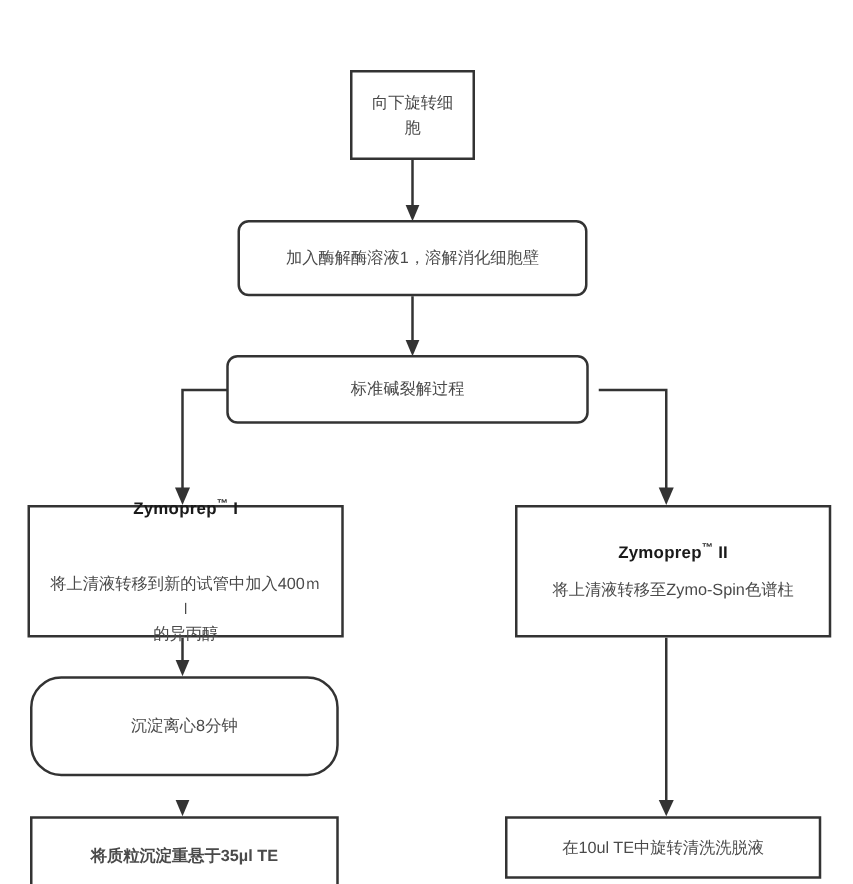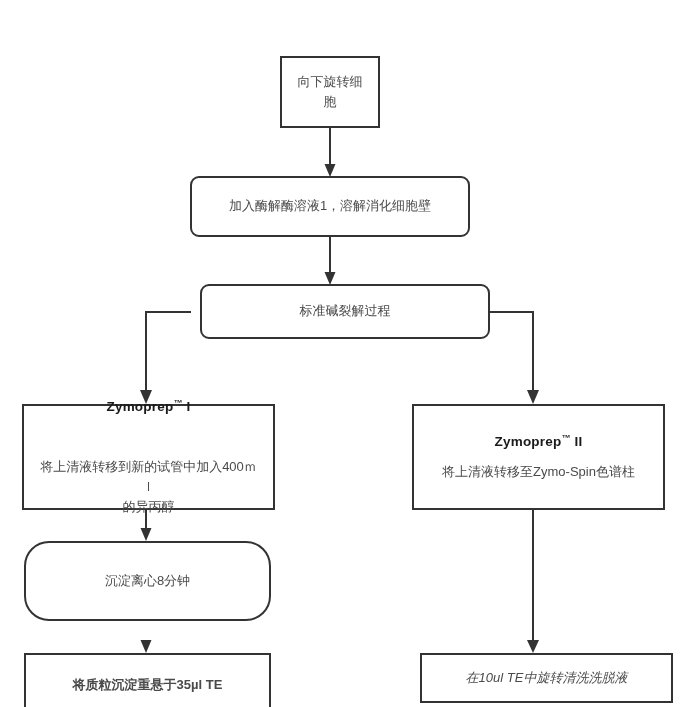--- a/index.html
+++ b/index.html
@@ -117,21 +117,21 @@
   </svg>
 
   <div class="node" style="left:280px; top:24px; width:100px; height:72px;">
     <span class="line">向下旋转细胞</span>
   </div>
 
   <div class="node rounded" style="left:190px; top:144px; width:280px; height:61px;">
     <span class="line">加入酶解酶溶液1，溶解消化细胞壁</span>
   </div>
 
-  <div class="node rounded" style="left:200px; top:252px; width:290px; height:55px;align-items:center;">
+  <div class="node rounded" style="left:181px; top:252px; width:290px; height:55px;align-items:center;">
     <span class="line">标准碱裂解过程</span>
   </div>
 
   <div class="node" style="left:22px; top:372px; width:253px; height:106px;gap:30px;">
     <div class="title"><span>Zymoprep</span><sup>™</sup><span> I</span></div>
     <div class="body">
       <div class="line">将上清液转移到新的试管中加入400ｍｌ</div>
       <div class="line">的异丙醇</div>
     </div>
   </div>
@@ -144,17 +144,17 @@
   </div>
 
   <div class="node" style="left:24px; top:509px; width:247px; height:80px;border-radius:25px;">
     <span class="line">沉淀离心8分钟</span>
   </div>
 
   <div class="node" style="left:24px; top:621px; width:247px; height:64px;font-weight:bold;">
     <span class="line">将质粒沉淀重悬于35µl TE</span>
   </div>
 
-  <div class="node" style="left:420px; top:621px; width:253px; height:50px;font-style:italic;">
+  <div class="node" style="left:404px; top:621px; width:253px; height:50px;">
     <span class="line">在10ul TE中旋转清洗洗脱液</span>
   </div>
 
 </div>
 
 </body></html>

